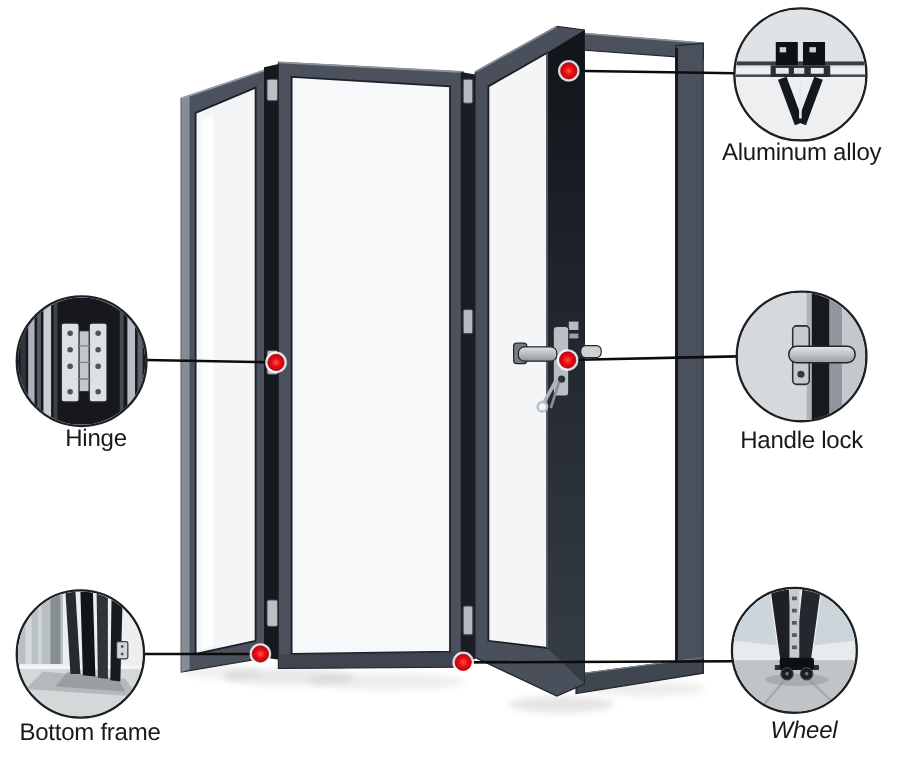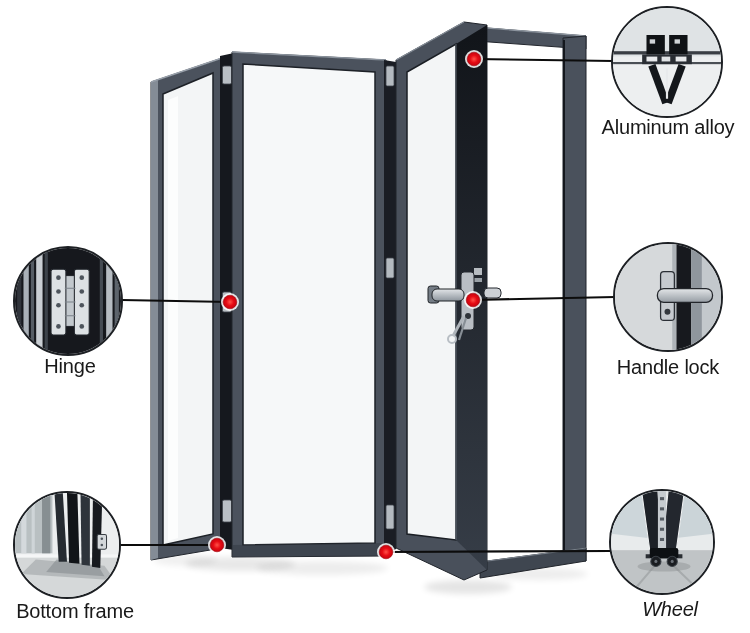--- a/index.html
+++ b/index.html
@@ -177,21 +177,21 @@
       <circle cx="41" cy="28" r="2.2" fill="#4d545c"></circle>
         <circle cx="41" cy="41" r="2.2" fill="#4d545c"></circle>
       <circle cx="41" cy="54" r="2.2" fill="#4d545c"></circle>
         <circle cx="41" cy="74" r="2.2" fill="#4d545c"></circle>
       <circle cx="63" cy="28" r="2.2" fill="#4d545c"></circle>
         <circle cx="63" cy="41" r="2.2" fill="#4d545c"></circle>
       <circle cx="63" cy="54" r="2.2" fill="#4d545c"></circle>
         <circle cx="63" cy="74" r="2.2" fill="#4d545c"></circle>
     </svg>
   </div>
-  <div class="callout-label" style="left:70px;top:355px;text-align:right;">Hinge</div>
+  <div class="callout-label" style="left:80px;top:355px;text-align:right;">Hinge</div>
 
   <div class="callout-circle" style="left:613px;top:242px;width:110px;height:110px;">
     <svg viewBox="0 0 100 100">
       <rect x="0" y="0" width="58" height="100" fill="#d6d9db"></rect>
       <rect x="54" y="0" width="4" height="100" fill="#aeb3b8"></rect>
       <rect x="58" y="0" width="14" height="100" fill="#17191e"></rect>
       <rect x="72" y="0" width="10" height="100" fill="#8f969d"></rect>
       <rect x="82" y="0" width="18" height="100" fill="#c3c8cc"></rect>
       <rect x="43" y="26" width="13" height="46" rx="3" fill="#c6cacf" stroke="#2b2f35" stroke-width="1.2"></rect>
       <rect x="40" y="42" width="52" height="13" rx="6" fill="url(#leverG2)" stroke="#23262b" stroke-width="1.2"></rect>

